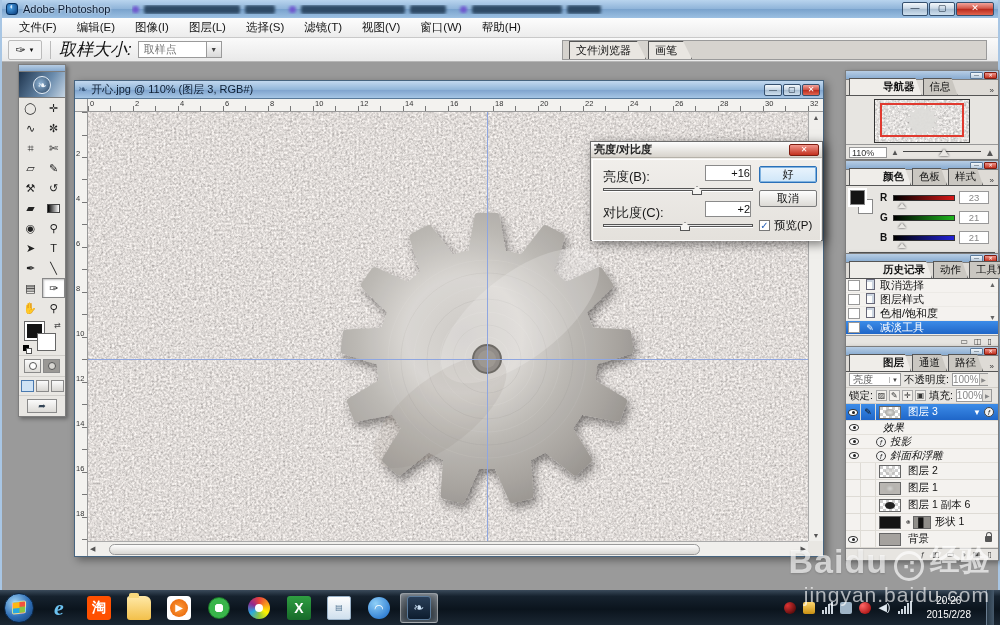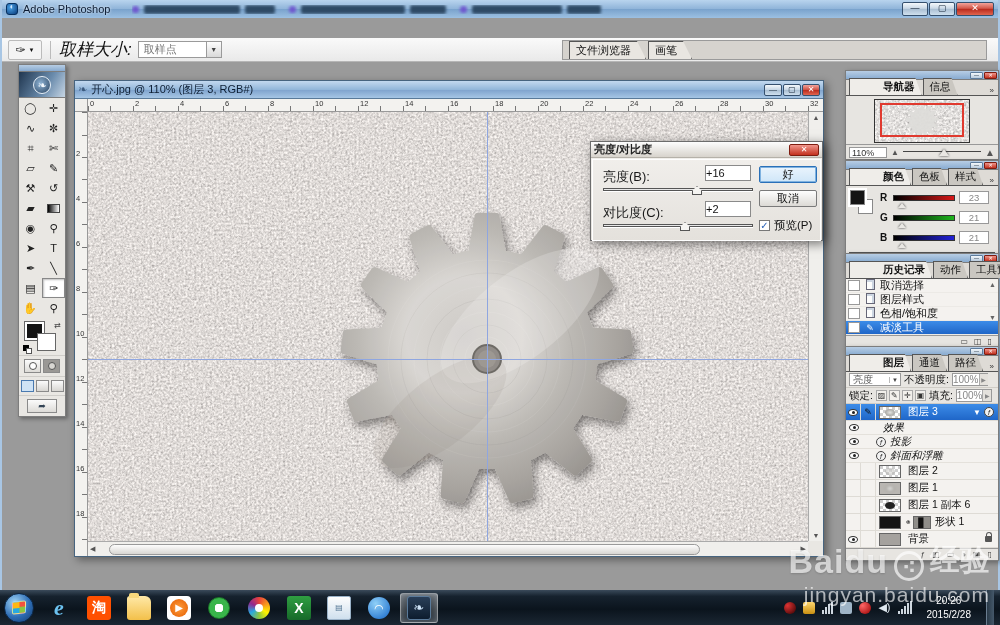--- a/index.html
+++ b/index.html
@@ -82,21 +82,21 @@
   .hscroll { position:absolute; left:13px; bottom:0; right:15px; height:15px; background:#f0efec; border-top:1px solid #aaa; display:flex; align-items:center; font-size:7px; color:#555; }
   .hthumb { margin-left:14px; width:82%; height:11px; border:1px solid #9a9a9a; border-radius:6px; background:linear-gradient(#fdfdfd,#d8d6d2); }
 
   
   .dialog { position:absolute; left:588px; top:141px; width:233px; height:100px; border:1px solid #6c6c6c; background:linear-gradient(#f3f1ee,#e4e1dc); box-shadow:3px 3px 10px rgba(0,0,0,.5); }
   .dlg-title { height:16px; background:linear-gradient(#fdfdfd,#d7d3cc); border-bottom:1px solid #b5b1a9; display:flex; align-items:center; padding:0 3px; }
   .dlg-title .txt { flex:1; font-size:11px; font-weight:bold; color:#222; }
   .dlg-close { width:30px; height:12px; background:linear-gradient(#f0968c,#c3311f); border:1px solid #7e1c10; border-radius:2px; color:#fff; font-size:8px; line-height:10px; text-align:center; }
   .dlg-body { position:relative; height:82px; margin:1px; border:1px solid #fff; }
   .dlg-label { position:absolute; font-size:13px; color:#1a1a1a; }
-  .dlg-input { position:absolute; width:46px; height:16px; border:1px solid #8a8a8a; background:#fff; font-size:11px; text-align:left; line-height:15px; }
+  .dlg-input { position:absolute; width:46px; height:16px; border:1px solid #8a8a8a; background:#fff; font-size:11px; text-align:right; line-height:15px; }
   .dlg-slider { position:absolute; left:10px; width:150px; height:8px; }
   .dlg-slider .track { position:absolute; left:0; right:0; top:2px; height:3px; border:1px solid #555; background:#e8e8e8; box-shadow:0 1px 0 #fff; }
   .dlg-slider .thumb { position:absolute; top:0; width:10px; height:9px; background:#f5f4f1; border:1px solid #555; clip-path:polygon(50% 0,100% 55%,100% 100%,0 100%,0 55%); }
   .dlg-btn { position:absolute; left:166px; width:58px; height:17px; border:1px solid #7a7a7a; border-radius:2px; background:linear-gradient(#fefefe,#dcdad5); font-size:11px; text-align:center; line-height:15px; }
   .dlg-btn.default { border:1px solid #2a70b8; box-shadow:0 0 0 1px #7fb2e0 inset; background:linear-gradient(#eaf4fd,#cfe6f8); }
   .dlg-check { position:absolute; left:166px; display:flex; align-items:center; gap:4px; font-size:11.5px; }
   .checkbox { width:11px; height:11px; border:1px solid #777; background:#fff; color:#2a62b8; font-size:10px; line-height:10px; text-align:center; }
 
   
   .pal { position:absolute; left:843px; width:154px; background:#e7e5e1; border:1px solid #7d7d7d; box-shadow:2px 2px 5px rgba(0,0,0,.35); }
@@ -266,20 +266,31 @@
           <span class="blob" style="width:34px"></span>
         </span>
     </div>
     <div class="winbtns">
       <span class="wbtn">—</span>
       <span class="wbtn">▢</span>
       <span class="wbtn close">✕</span>
     </div>
   </div>
 
+  <div class="menubar" id="menubar">
+      <span class="menu-item">文件(F)</span>
+      <span class="menu-item">编辑(E)</span>
+      <span class="menu-item">图像(I)</span>
+      <span class="menu-item">图层(L)</span>
+      <span class="menu-item">选择(S)</span>
+      <span class="menu-item">滤镜(T)</span>
+      <span class="menu-item">视图(V)</span>
+      <span class="menu-item">窗口(W)</span>
+      <span class="menu-item">帮助(H)</span>
+    </div>
 
   <div class="optionsbar">
     <span class="opt-tool">
       <span>✑</span>
       <span style="font-size:6px">▼</span>
     </span>
     <span class="opt-sep"></span>
     <span class="opt-label">取样大小:</span>
     <span class="opt-select">
       <span class="val">取样点</span>

